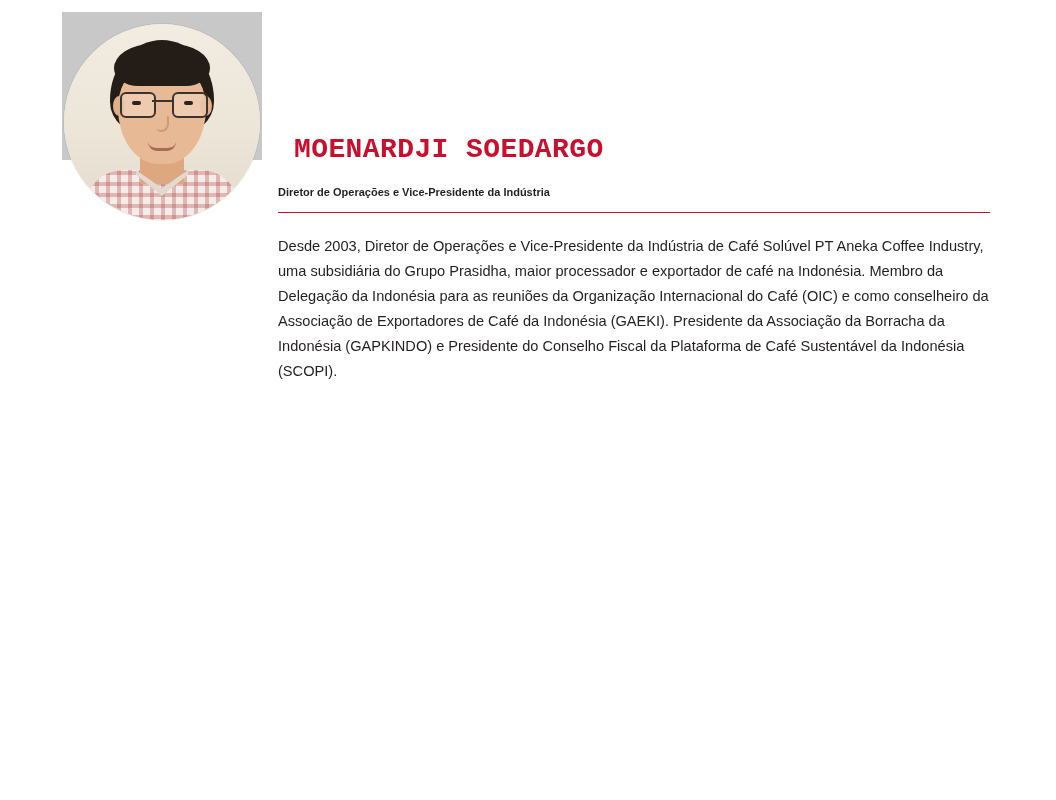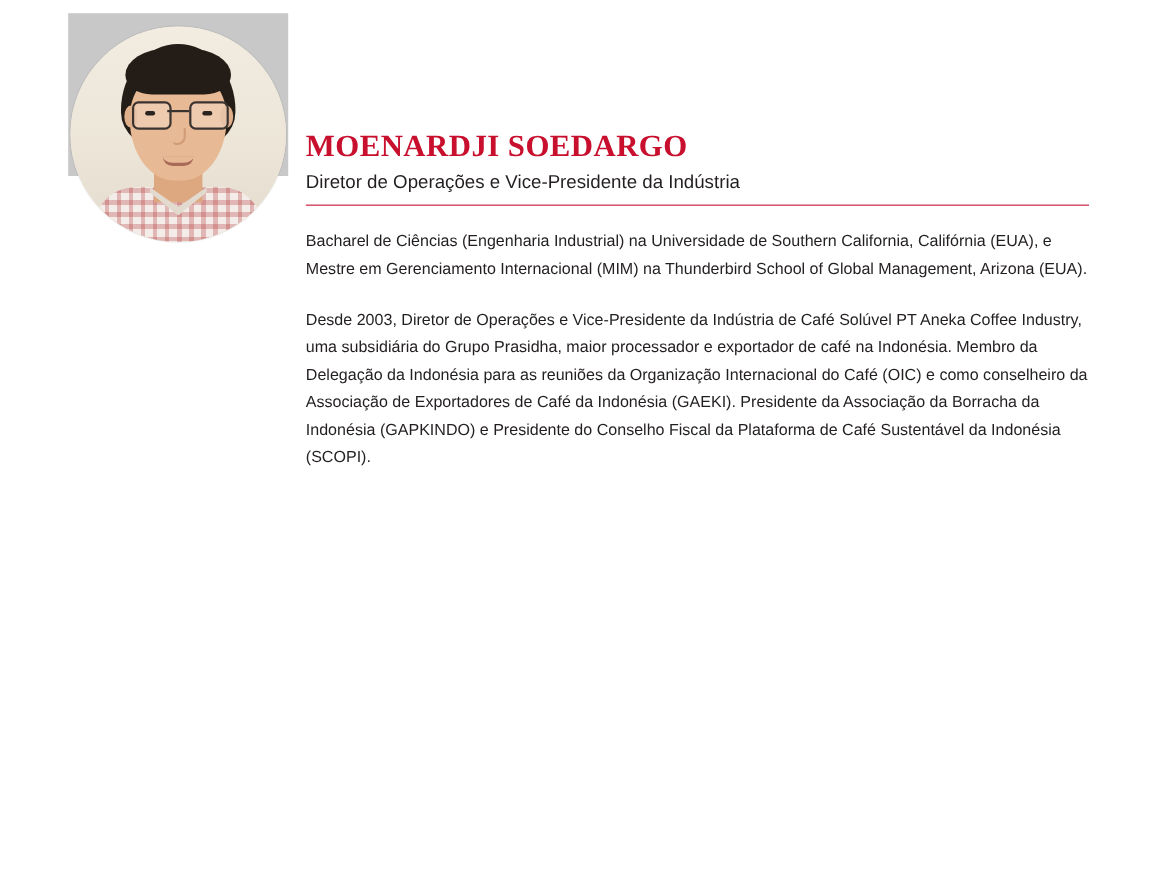--- a/index.html
+++ b/index.html
@@ -171,34 +171,34 @@
   }
 
   
   .content {
     position: absolute;
     left: 278px;
     top: 0;
     width: 712px;
   }
   .name {
-    margin: 0;
+    margin: 16px;
     padding-top: 118px;
     font-size: 28px;
     line-height: 32px;
     font-weight: bold;
     letter-spacing: 0.4px;
     color: #c8102e;
-    font-family: Liberation Serif, serif;
+    font-family: Liberation Mono, monospace;
   }
   .role {
     margin: 6px 0 0 0;
-    font-size: 17px;
+    font-size: 11px;
     line-height: 20.5px;
-    font-weight: normal;
+    font-weight: bold;
     color: #231f20;
   }
   .rule {
     margin-top: 9px;
     width: 712px;
     height: 1px;
     background: #c8102e;
   }
   .bio {
     margin: 0;
@@ -240,18 +240,17 @@
     </div>
   </div>
 
   <div class="content">
     <h1 class="name">MOENARDJI SOEDARGO</h1>
     <div class="role">
       <div>Diretor de Operações e Vice-Presidente da Indústria</div>
     </div>
     <div class="rule"></div>
     <div class="bio">
-      <p>Bacharel de Ciências (Engenharia Industrial) na Universidade de Southern California, Califórnia (EUA), e Mestre em Gerenciamento Internacional (MIM) na Thunderbird School of Global Management, Arizona (EUA).</p>
       <p>Desde 2003, Diretor de Operações e Vice-Presidente da Indústria de Café Solúvel PT Aneka Coffee Industry, uma subsidiária do Grupo Prasidha, maior processador e exportador de café na Indonésia. Membro da Delegação da Indonésia para as reuniões da Organização Internacional do Café (OIC) e como conselheiro da Associação de Exportadores de Café da Indonésia (GAEKI). Presidente da Associação da Borracha da Indonésia (GAPKINDO) e Presidente do Conselho Fiscal da Plataforma de Café Sustentável da Indonésia (SCOPI).</p>
     </div>
   </div>
 
 </div>
 
 </body></html>

